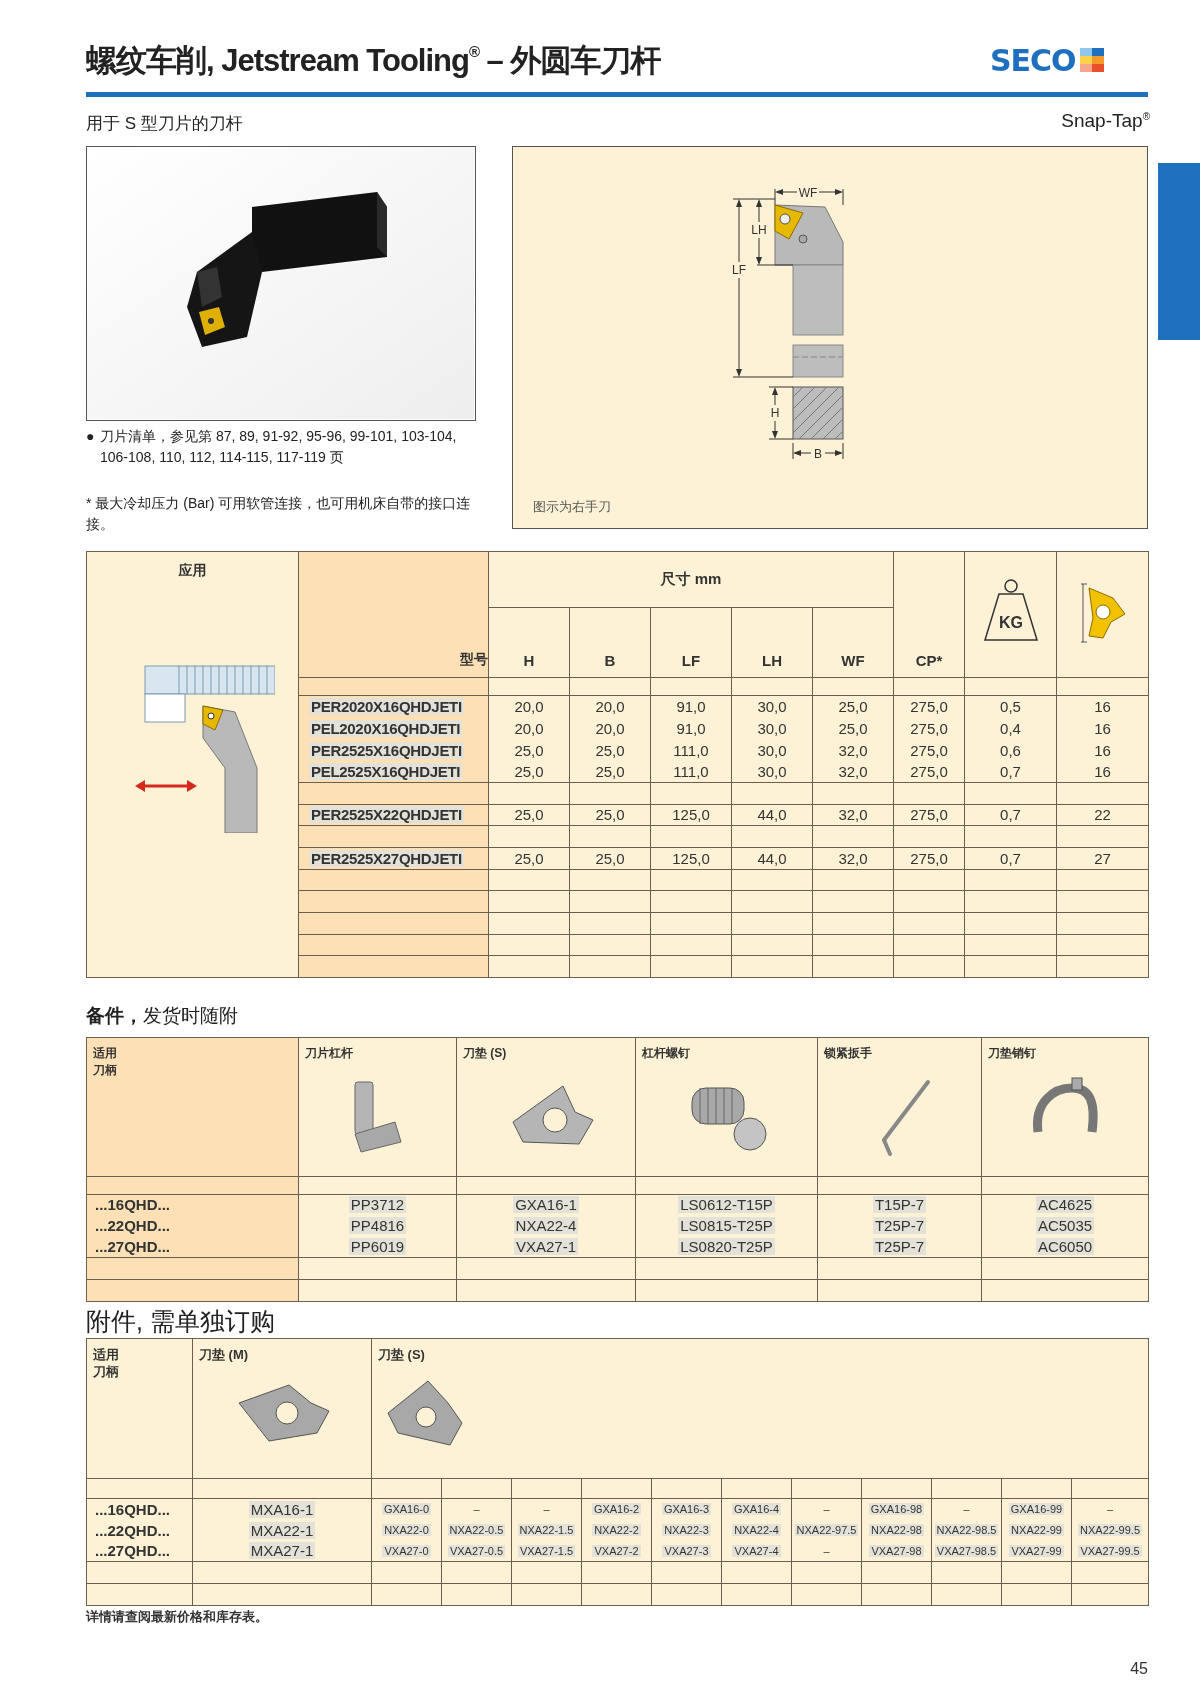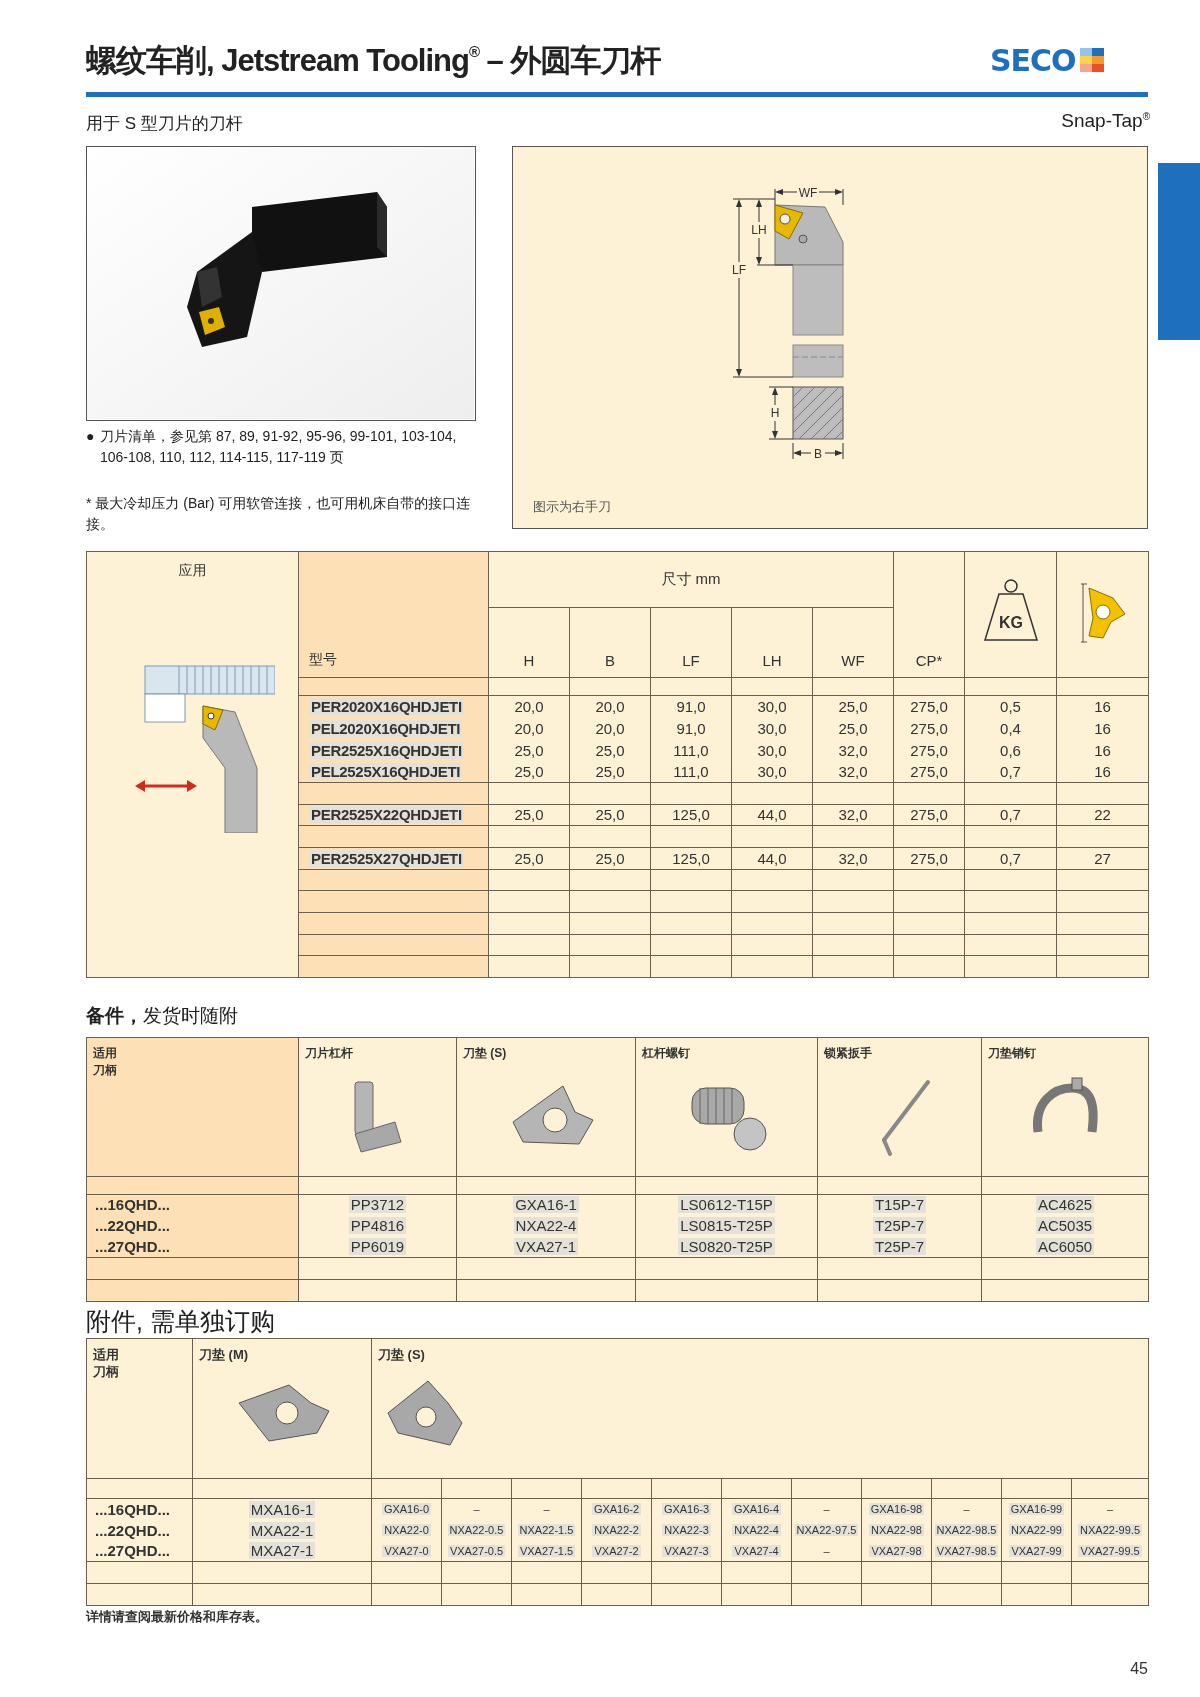--- a/index.html
+++ b/index.html
@@ -34,21 +34,21 @@
   table { border-collapse: collapse; table-layout: fixed; }
   td, th { border: 1.5px solid #6b5f4e; font-weight: normal; padding: 0; }
   .cream { background: #fdf2d6; }
   .peach { background: #fde0b6; }
   .hl { background: #e4e2d8; padding: 0 2px; }
 
   
   .main-table { left: 86px; top: 551px; width: 1062px; height: 427px; }
   .main-table td { font-size: 15px; text-align: center; vertical-align: middle; color: #333; }
   .main-table .model { text-align: left; padding-left: 10px; font-weight: bold; color: #333; letter-spacing: -0.3px; }
-  .mh { font-size: 14px; font-weight: normal; color: #333; }
+  .mh { font-size: 14px; font-weight: bold; color: #333; }
 
   
   .spare-heading { left: 86px; top: 1003px; font-size: 19px; color: #222; }
   .spare-heading b { font-weight: bold; }
   .spare-table { left: 86px; top: 1037px; width: 1062px; height: 265px; }
   .spare-table td { font-size: 15px; text-align: center; color: #333; }
   .hdr-label { text-align: left !important; vertical-align: top; padding: 7px 6px !important; font-size: 12px !important; font-weight: bold; color: #333; line-height: 17px; }
   .shank { text-align: left !important; padding-left: 8px !important; font-weight: bold; }
 
   .acc-heading { left: 86px; top: 1305px; font-size: 25px; color: #222; }
@@ -208,21 +208,21 @@
         </g>
         <rect x="20" y="36" width="40" height="28" fill="#fff" stroke="#7a9ab0"></rect>
         <polygon points="78,48 110,54 132,110 132,175 100,175 100,110 78,80" fill="#b9b9b9" stroke="#777"></polygon>
         <polygon points="78,48 98,52 90,72 78,66" fill="#e6b800" stroke="#8a6d00"></polygon>
         <circle cx="86" cy="58" r="3" fill="#fff" stroke="#333"></circle>
         <line x1="16" y1="128" x2="66" y2="128" stroke="#d42a1e" stroke-width="3"></line>
         <polygon points="10,128 20,122 20,134" fill="#d42a1e"></polygon>
         <polygon points="72,128 62,122 62,134" fill="#d42a1e"></polygon>
       </svg>
     </td>
-    <td class="peach" rowspan="2" style="vertical-align:bottom;padding:0 0 8px 10px;text-align:left;">
+    <td class="peach" rowspan="2" style="vertical-align:bottom;padding:0 0 8px 10px;text-align:right;">
       <span class="mh">型号</span>
     </td>
     <td class="cream mh" colspan="5">尺寸 mm</td>
     <td class="cream mh" rowspan="2" style="vertical-align:bottom;padding-bottom:8px;">CP*</td>
     <td class="cream" rowspan="2">
       <svg width="60" height="70" viewBox="0 0 60 70">
         <circle cx="30" cy="8" r="6" fill="none" stroke="#333" stroke-width="1.5"></circle>
         <polygon points="18,16 42,16 56,62 4,62" fill="none" stroke="#333" stroke-width="1.5"></polygon>
         <text x="30" y="50" font-size="16" font-weight="bold" text-anchor="middle" fill="#333" font-family="Liberation Sans, sans-serif">KG</text>
       </svg>

